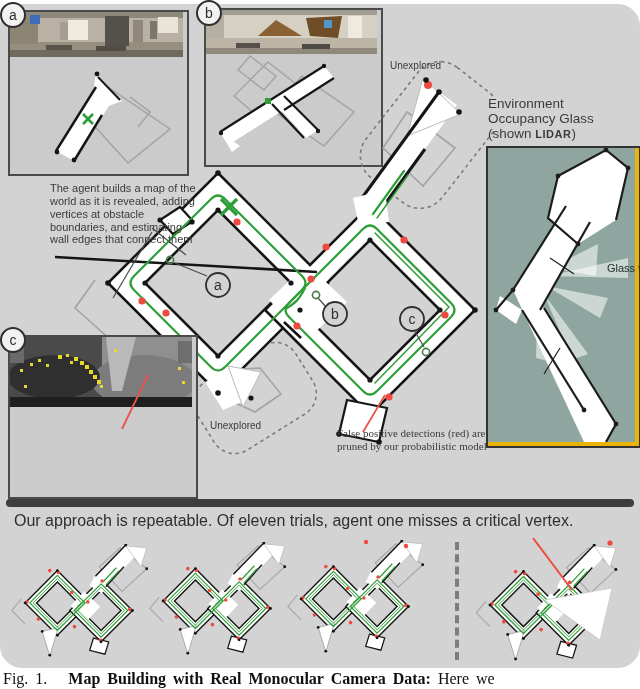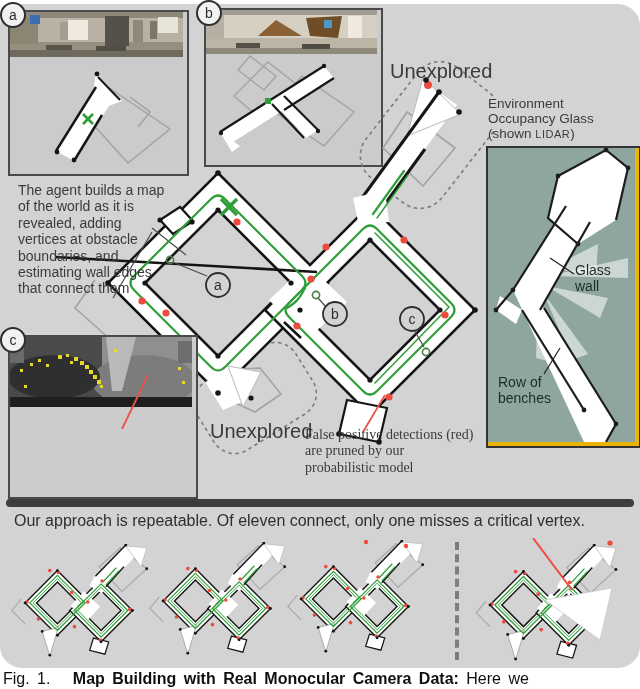--- a/index.html
+++ b/index.html
@@ -2,27 +2,27 @@
 <html><head>
 <meta charset="utf-8">
 <style>
   html,body{margin:0;padding:0;background:#ffffff;}
   .page{position:relative;width:640px;height:689px;background:#fff;overflow:hidden;
         font-family:"Liberation Sans","DejaVu Sans",sans-serif;}
   .fig-bg{position:absolute;left:0;top:4px;width:640px;height:664px;background:#d3d3d3;border-radius:22px;}
   .panel{position:absolute;border:2px solid #4a4a4a;background:#cccccc;}
   .badge{position:absolute;width:22px;height:22px;border-radius:50%;background:#f2f2f2;border:2px solid #2e2e2e;
          color:#2e2e2e;font-size:14px;line-height:22px;text-align:center;z-index:5;}
-  .note{position:absolute;color:#3b3b3b;font-size:14px;line-height:1.17;}
-  .lbl{position:absolute;color:#3b3b3b;font-size:20px;}
+  .note{position:absolute;color:#3b3b3b;font-size:11px;line-height:1.17;margin-left:32px;}
+  .lbl{position:absolute;color:#3b3b3b;font-size:10px;}
   .env-title{position:absolute;left:488px;top:96px;width:150px;text-align:left;color:#3b3b3b;font-size:13.5px;line-height:1.12;}
-  .env-title .sc{font-size:11px;letter-spacing:.5px;}
+  .env-title .sc{font-size:11px;letter-spacing:.5px;font-weight:bold;}
   .divider{position:absolute;left:6px;top:499px;width:628px;height:8px;background:#3d3d3d;border-radius:4px;}
   .repeat-note{position:absolute;left:14px;top:512px;width:620px;color:#2e2e2e;font-size:16px;}
-  .caption{position:absolute;left:3px;top:670px;width:634px;font-family:Liberation Sans, sans-serif;
+  .caption{position:absolute;left:3px;top:670px;width:634px;font-family:Liberation Serif, serif;
            font-size:16px;color:#101010;word-spacing:3px;white-space:nowrap;}
   .caption b{font-weight:700;}
   svg{display:block;}
   .dot-sep{position:absolute;left:455px;top:542px;height:118px;border-left:4px dashed #7d7d7d;}
 </style>
 </head>
 <body>
 
 <div class="page">
   <div class="fig-bg"></div>
@@ -252,21 +252,20 @@
           <circle cx="128" cy="276" r="2.4"></circle>
         <circle cx="90" cy="96" r="2.4"></circle>
           <circle cx="96" cy="262" r="2.4"></circle>
       </g>
       <g stroke="#1c1c1c" stroke-width="1.2">
         <line x1="86" y1="126" x2="62" y2="110"></line>
         <line x1="56" y1="226" x2="72" y2="200"></line>
       </g>
     </svg>
     <div class="note" style="left:87px;top:114px;width:56px;color:#1e2a27;">Glass wall</div>
-    <div class="note" style="left:10px;top:226px;width:80px;color:#1e2a27;">Row of benches</div>
   </div>
 
   <div class="panel" style="left:8px;top:335px;width:186px;height:160px;">
     <div class="badge" style="left:-10px;top:-10px;">c</div>
     <svg width="182" height="70" viewBox="0 0 182 70">
       <rect width="182" height="70" fill="#4a4a4a"></rect>
       <rect x="92" y="0" width="90" height="70" fill="#8f8f8f"></rect>
       <ellipse cx="134" cy="44" rx="52" ry="26" fill="#7c7c7c"></ellipse>
       <ellipse cx="44" cy="40" rx="46" ry="22" fill="#2f2f2f"></ellipse>
       <polygon points="96,0 126,0 112,54 102,54" fill="#b9b9b9"></polygon>
@@ -296,21 +295,21 @@
     </svg>
     <svg width="182" height="86" viewBox="0 0 182 86" style="position:absolute;left:0;top:70px;">
       <rect width="182" height="86" fill="#cccccc"></rect>
     </svg>
     <svg width="182" height="156" viewBox="0 0 182 156" style="position:absolute;left:0;top:0;pointer-events:none;">
       <line x1="112" y1="92" x2="138" y2="38" stroke="#e85549" stroke-width="1.8"></line>
     </svg>
   </div>
 
   <div class="divider"></div>
-  <div class="repeat-note">Our approach is repeatable. Of eleven connect, only one misses a critical vertex.</div>
+  <div class="repeat-note">Our approach is repeatable. Of eleven trials, agent one misses a critical vertex.</div>
 
   <svg style="position:absolute;left:0;top:538px;" width="640" height="128" viewBox="0 0 640 128">
     <defs>
       <symbol id="minimap" viewBox="0 0 160 120">
         <g fill="none" stroke="#a8a8a8" stroke-width="1.2">
           <polygon points="118,4 146,26 120,50 96,24"></polygon>
           <polyline points="14,58 4,70 18,84"></polyline>
         </g>
         <polygon points="92,34 124,1 135,12 103,45" fill="#ffffff"></polygon>
         <polygon points="124,2 146,4 140,24" fill="#ffffff" stroke="#bbbbbb" stroke-width="0.8"></polygon>

